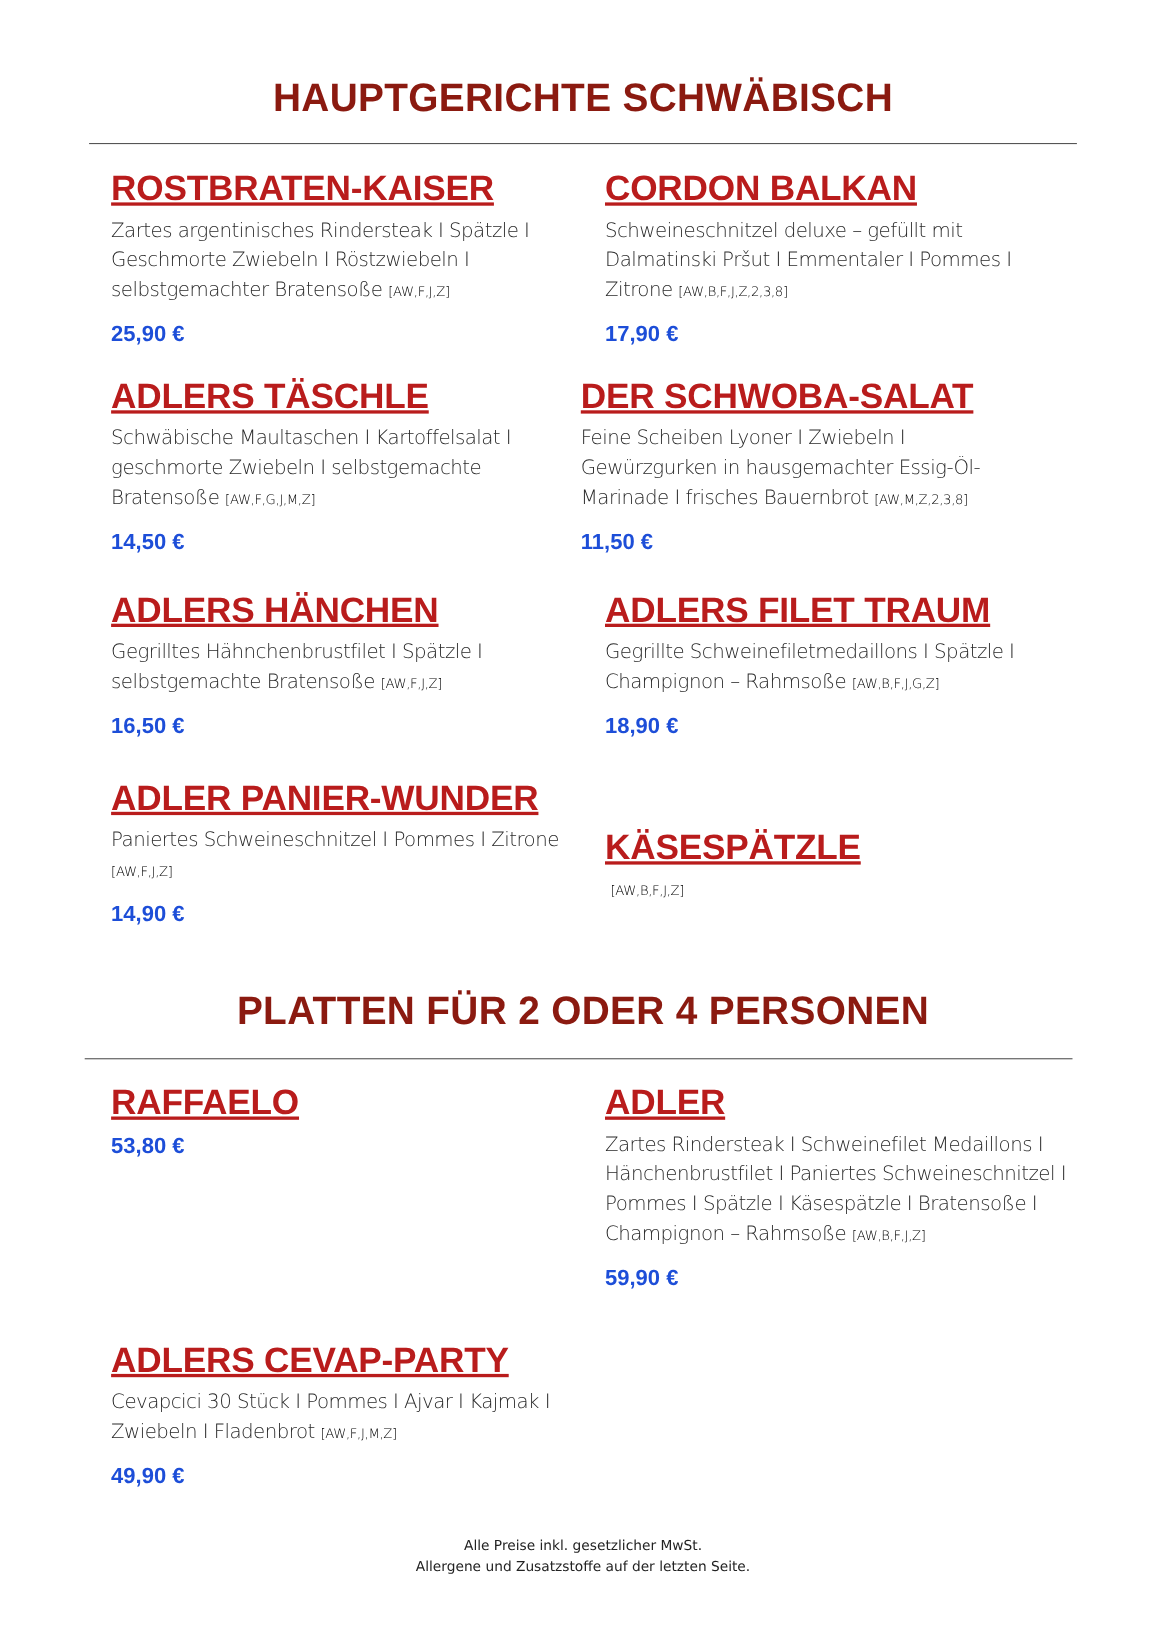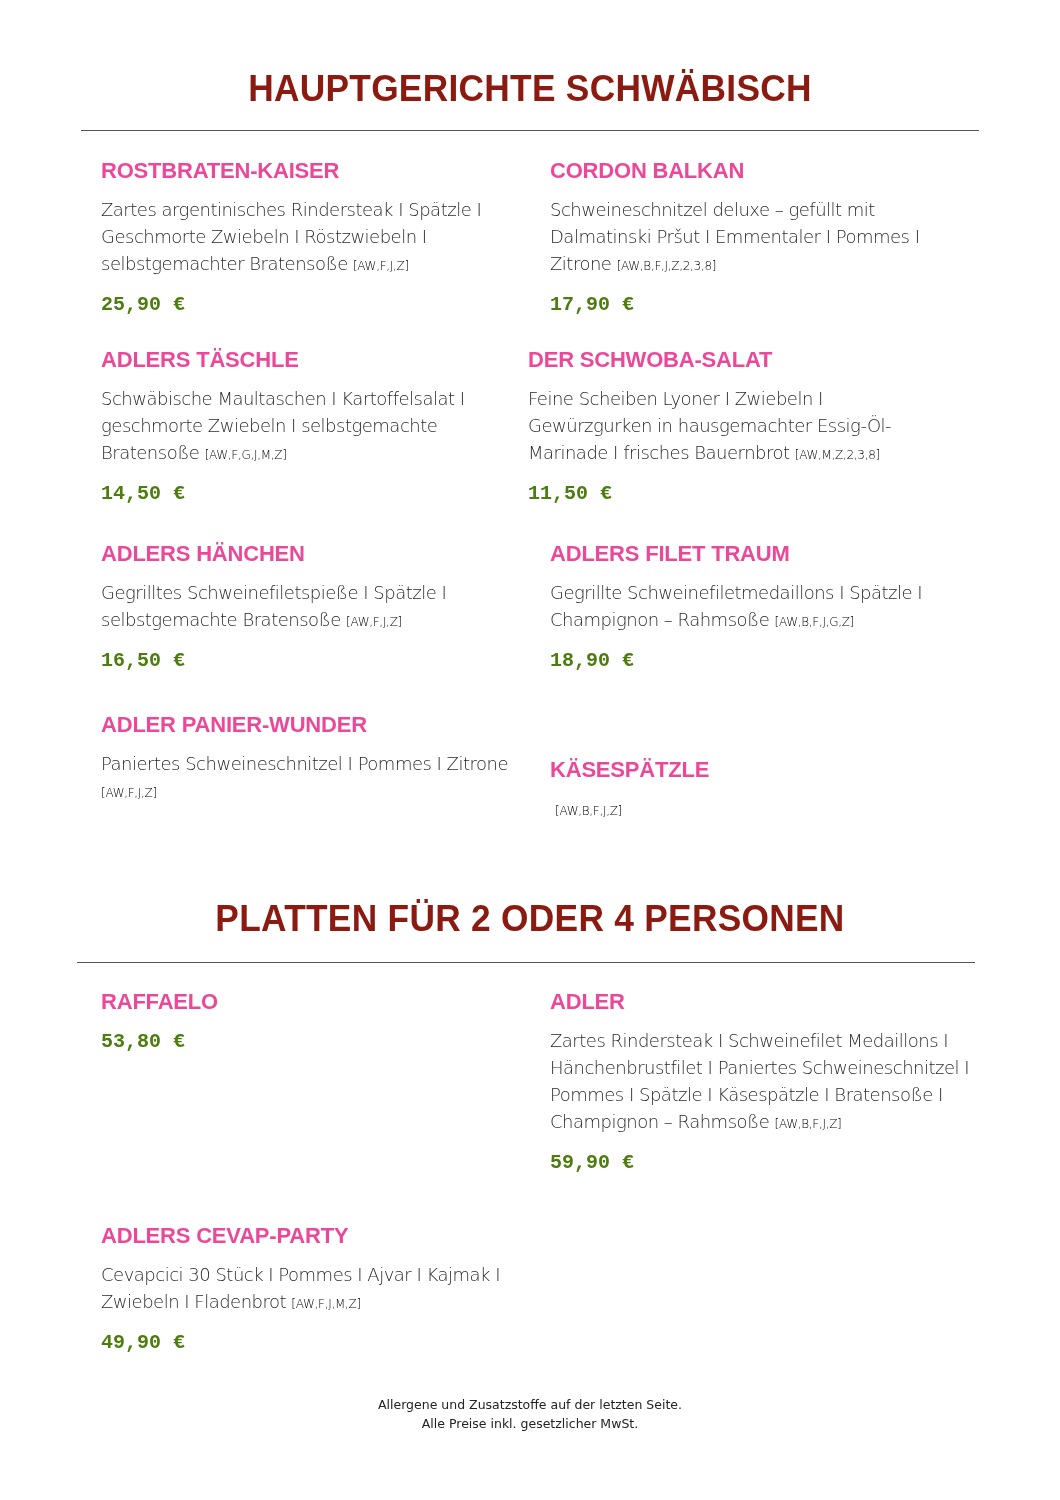--- a/index.html
+++ b/index.html
@@ -10,31 +10,31 @@
     .section-title {
       position: absolute; left: 0; width: 1060px; text-align: center;
       font-family: "Liberation Sans", sans-serif; font-weight: bold;
       font-size: 36px; letter-spacing: 0.3px; color: #8b1a10;
       transform: scaleX(0.98);
     }
     .rule { position: absolute; height: 1px; background: #555; }
     .item { position: absolute; width: 420px; }
     .item-name {
       font-family: "Liberation Sans", sans-serif; font-weight: bold;
-      font-size: 22px; color: #ec4899; line-height: 30px; letter-spacing: -0.2px;
+      font-size: 32px; color: #b91c1c; line-height: 30px; letter-spacing: -0.2px; text-decoration: underline;
     }
     .item-desc {
       margin-top: 10px; font-family: "DejaVu Sans", sans-serif;
       font-size: 18px; line-height: 27px; color: #2a2a2a; letter-spacing: -0.5px;
       font-weight: 300;
     }
     .item-desc .allergens { font-size: 12px; letter-spacing: -0.3px; color: #000000; }
     .item-price {
-      margin-top: 12px; font-family: Liberation Mono, monospace; font-weight: bold;
-      font-size: 20px; color: #4d7c0f; line-height: 26px;
+      margin-top: 12px; font-family: Liberation Sans, sans-serif; font-weight: bold;
+      font-size: 20px; color: #1d4ed8; line-height: 26px;
     }
     .footer {
       position: absolute; left: 0; width: 1060px; top: 1395px; text-align: center;
       font-family: "DejaVu Sans", sans-serif; font-size: 12.5px; line-height: 19px; color: #222;
     }
   </style>
 </head>
 <body>
 
 <div class="section-title" style="top:68px;">HAUPTGERICHTE SCHWÄBISCH</div>
@@ -59,33 +59,34 @@
 </div>
 
 <div class="item" style="left:528px; top:345px;">
   <div class="item-name">DER SCHWOBA-SALAT</div>
   <div class="item-desc"><span>Feine Scheiben Lyoner I Zwiebeln I Gewürzgurken in hausgemachter Essig-Öl-Marinade I frisches Bauernbrot</span> <span class="allergens">[AW,M,Z,2,3,8]</span></div>
   <div class="item-price">11,50 €</div>
 </div>
 
 <div class="item" style="left:101px; top:539px;">
   <div class="item-name">ADLERS HÄNCHEN</div>
-  <div class="item-desc"><span>Gegrilltes Schweinefiletspieße I Spätzle I selbstgemachte Bratensoße</span> <span class="allergens">[AW,F,J,Z]</span></div>
+  <div class="item-desc"><span>Gegrilltes Hähnchenbrustfilet I Spätzle I selbstgemachte Bratensoße</span> <span class="allergens">[AW,F,J,Z]</span></div>
   <div class="item-price">16,50 €</div>
 </div>
 
 <div class="item" style="left:550px; top:539px;">
   <div class="item-name">ADLERS FILET TRAUM</div>
   <div class="item-desc"><span>Gegrillte Schweinefiletmedaillons I Spätzle I Champignon – Rahmsoße</span> <span class="allergens">[AW,B,F,J,G,Z]</span></div>
   <div class="item-price">18,90 €</div>
 </div>
 
 <div class="item" style="left:101px; top:710px;">
   <div class="item-name">ADLER PANIER-WUNDER</div>
   <div class="item-desc"><span>Paniertes Schweineschnitzel I Pommes I Zitrone</span> <span class="allergens">[AW,F,J,Z]</span></div>
+  <div class="item-price">14,90 €</div>
 </div>
 
 <div class="item" style="left:550px; top:730px;margin-top:25px;">
   <div class="item-name">KÄSESPÄTZLE</div>
   <div class="item-desc" style="padding-left:5px;"><span></span><span class="allergens">[AW,B,F,J,Z]</span></div>
 </div>
 
 <div class="section-title" style="top:898px;">PLATTEN FÜR 2 ODER 4 PERSONEN</div>
 <div class="rule" style="top:962px; left:77px; width:898px;"></div>
 
@@ -100,15 +101,15 @@
   <div class="item-price">59,90 €</div>
 </div>
 
 <div class="item" style="left:101px; top:1221px;">
   <div class="item-name">ADLERS CEVAP-PARTY</div>
   <div class="item-desc"><span>Cevapcici 30 Stück I Pommes I Ajvar I Kajmak I Zwiebeln I Fladenbrot</span> <span class="allergens">[AW,F,J,M,Z]</span></div>
   <div class="item-price">49,90 €</div>
 </div>
 
 <div class="footer">
+  <div>Alle Preise inkl. gesetzlicher MwSt.</div>
   <div>Allergene und Zusatzstoffe auf der letzten Seite.</div>
-  <div>Alle Preise inkl. gesetzlicher MwSt.</div>
 </div>
 
 </body></html>

